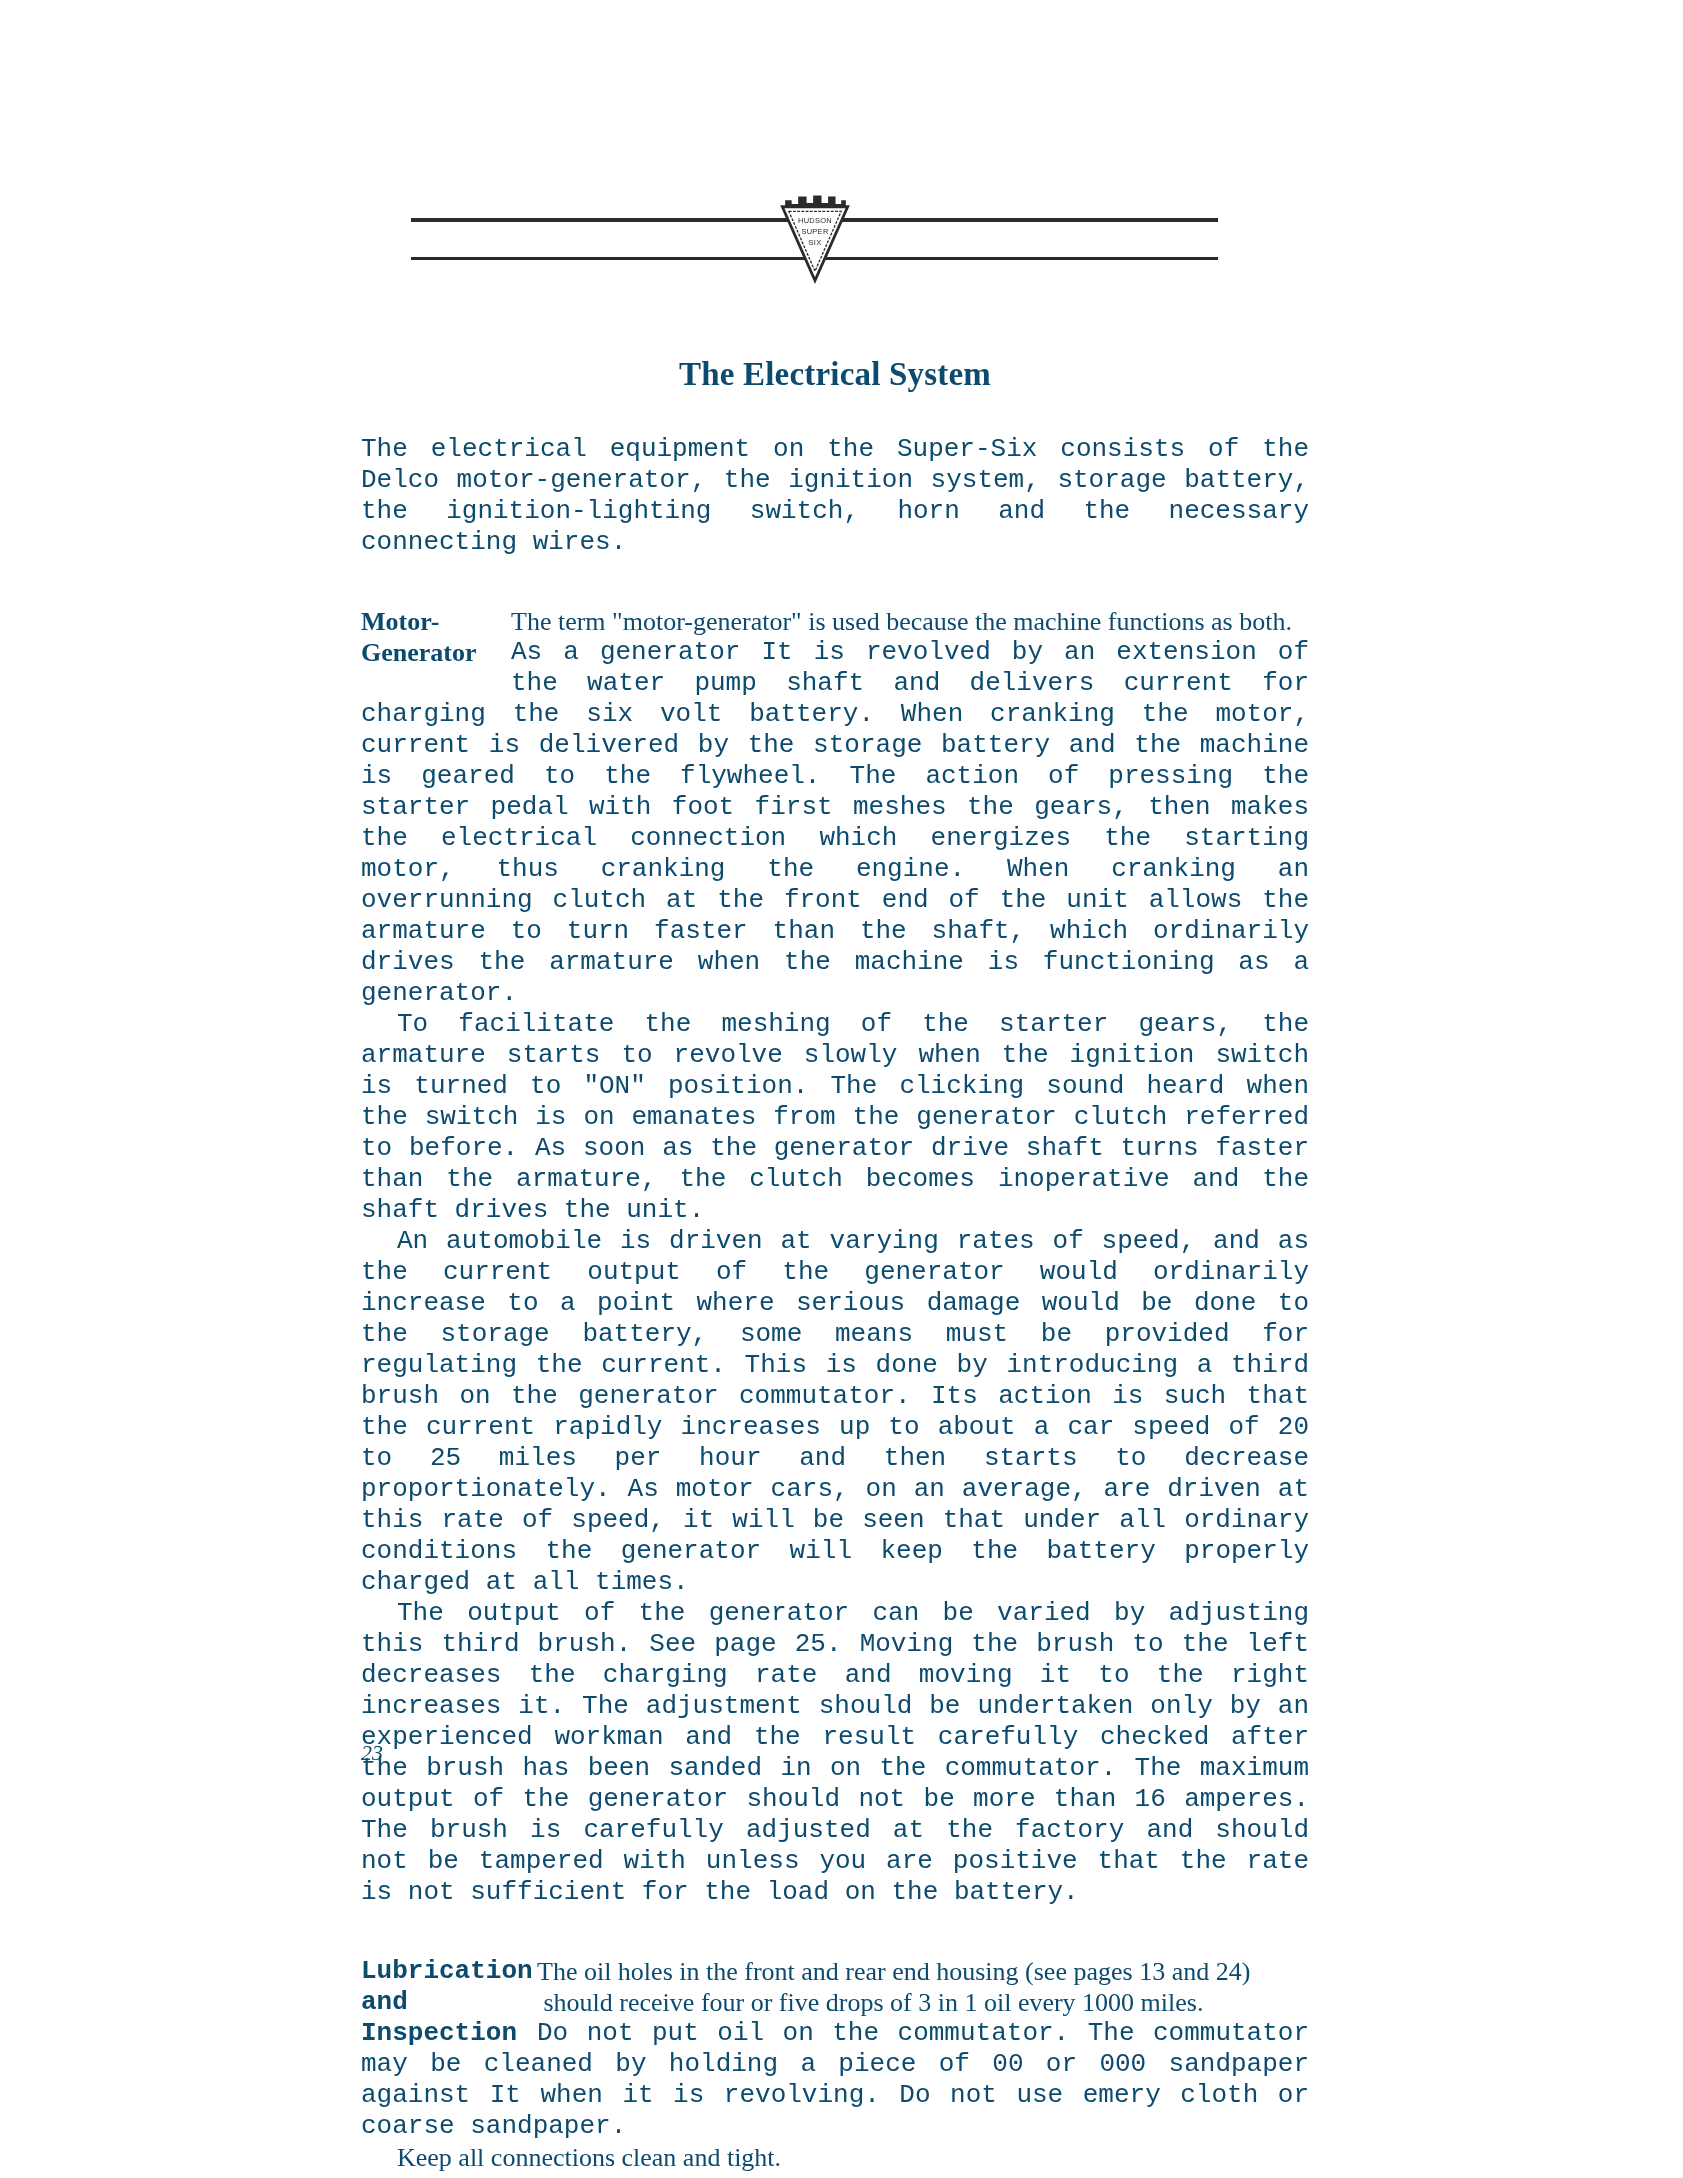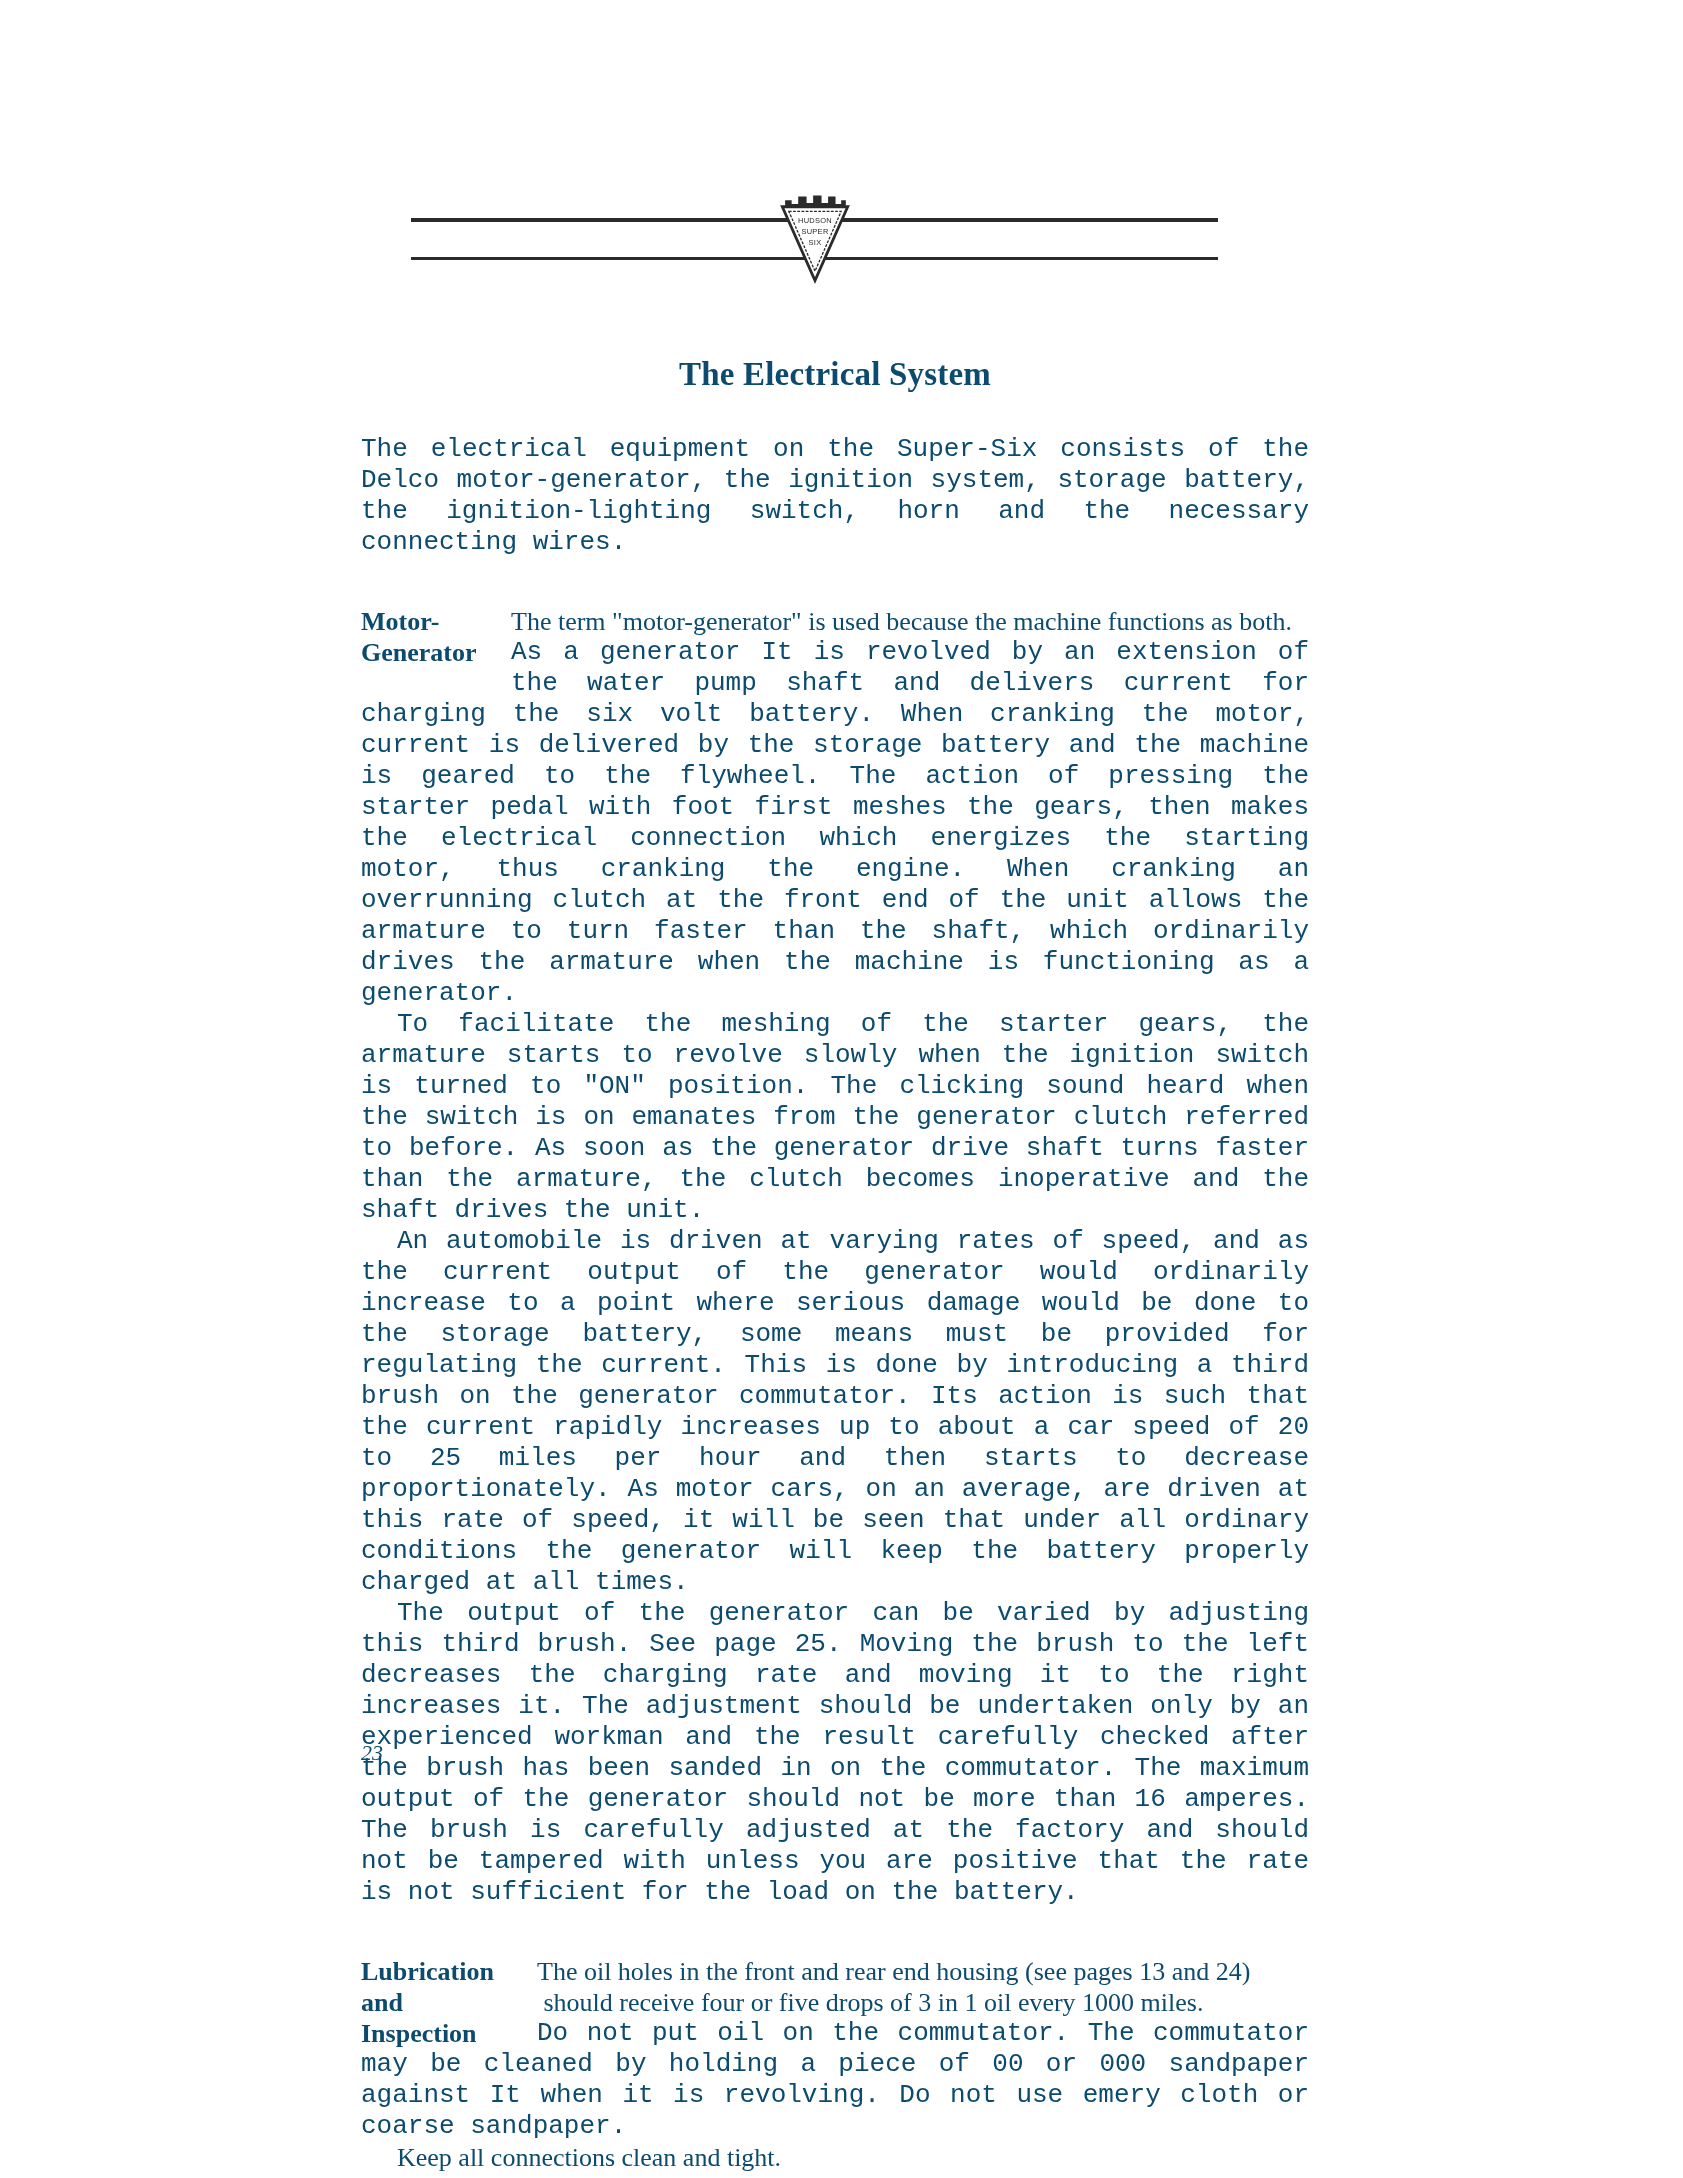--- a/index.html
+++ b/index.html
@@ -31,21 +31,21 @@
   }
   .content p { margin: 0; }
   .para { text-align: justify; font-family: Liberation Mono, monospace; }
   .indent { text-indent: 36px; }
   .block { margin: 0; }
   .block::after { content: ""; display: block; clear: both; }
   .mg { margin-top: 48px; }
   .lub { margin-top: 48px; }
   .sidehead { float: left; font-weight: bold; height: 91px; }
   .mg-head { width: 150px; }
-  .lub-head { width: 176px; }
+  .lub-head { width: 176px; font-family: Liberation Mono, monospace; }
   .line { white-space: nowrap; text-align: left; }
   .keep { text-indent: 36px; text-align: left; }
   
   .page-number {
     position: absolute; left: 361px; top: 1740px; width: 948px;
     font-size: 22px; font-style: italic;
   }
 </style>
 </head>
 <body>

